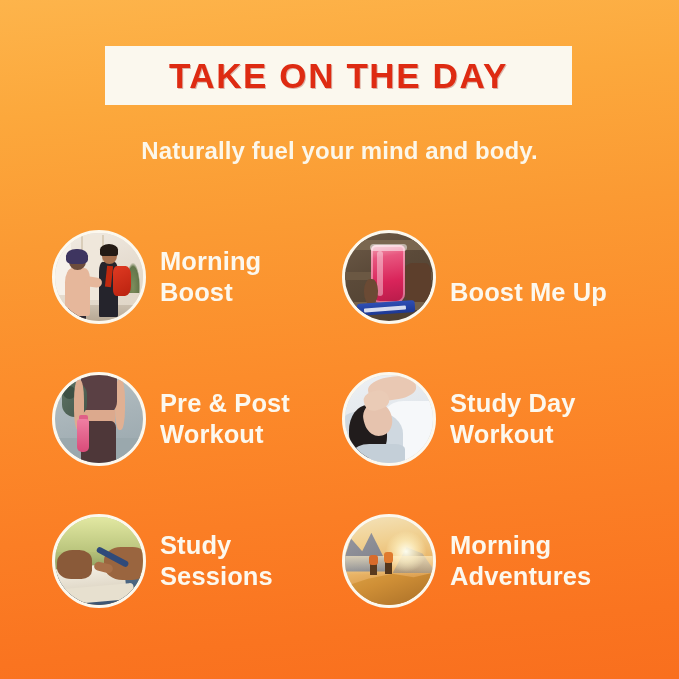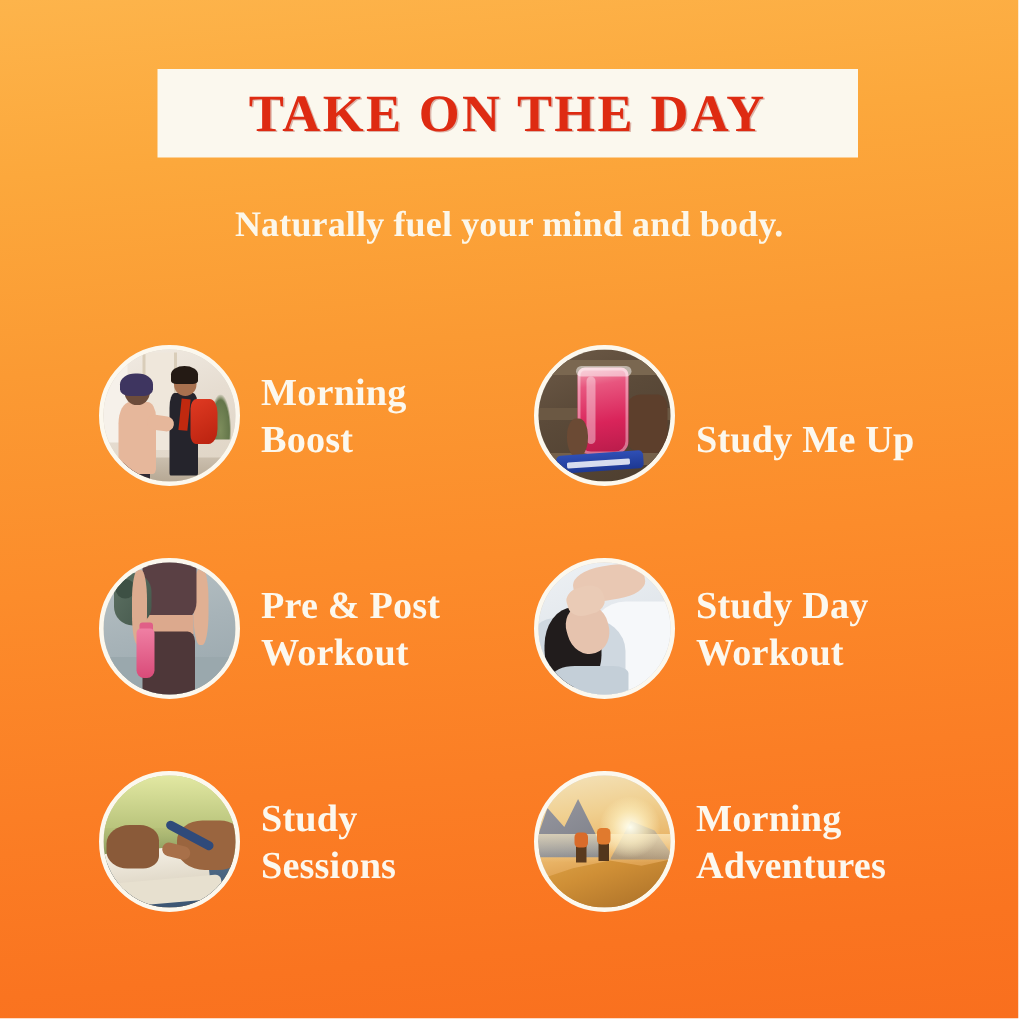--- a/index.html
+++ b/index.html
@@ -16,21 +16,20 @@
     width:679px; height:679px;
     background:linear-gradient(175deg,
         #FDB44B 0%,
         #FCA83C 16%,
         #FB9A33 34%,
         #FC8C2B 54%,
         #FB7E25 74%,
         #FA7420 90%,
         #F96F1E 100%);
     overflow:hidden;
-    font-family:Liberation Serif, serif;
   }
 
   
   #banner {
     position:absolute;
     left:105px; top:46px;
     width:467px; height:59px;
     background:#FBF8EE;
     display:flex; align-items:center; justify-content:center;
   }
@@ -57,21 +56,21 @@
 
   
   #grid {
     position:absolute;
     left:0; top:206px;
     width:679px;
     display:grid;
     grid-template-columns:290px 321px;
     grid-auto-rows:142px;
     column-gap:0; row-gap:0;
-    padding-left:66px;
+    padding-left:52px;
   }
   .cell {
     display:flex;
     align-items:center;
   }
 
   .thumb {
     position:relative;
     flex:0 0 auto;
     width:94px; height:94px;
@@ -220,21 +219,21 @@
             <div class="jar"></div>
             <div class="jarRim"></div>
           <div class="jarShine"></div>
             <div class="thumbd"></div>
           <div class="pkt"></div>
             <div class="pktTxt"></div>
         </div>
       </div>
       <div class="label">
         <br>
-        <span>Study Me Up</span>
+        <span>Boost Me Up</span>
       </div>
     </div>
 
     <div class="cell">
       <div class="thumb">
         <div class="scene ph-workout">
           <div class="bg"></div>
             <div class="grnd"></div>
           <div class="armR"></div>
             <div class="torso"></div>

